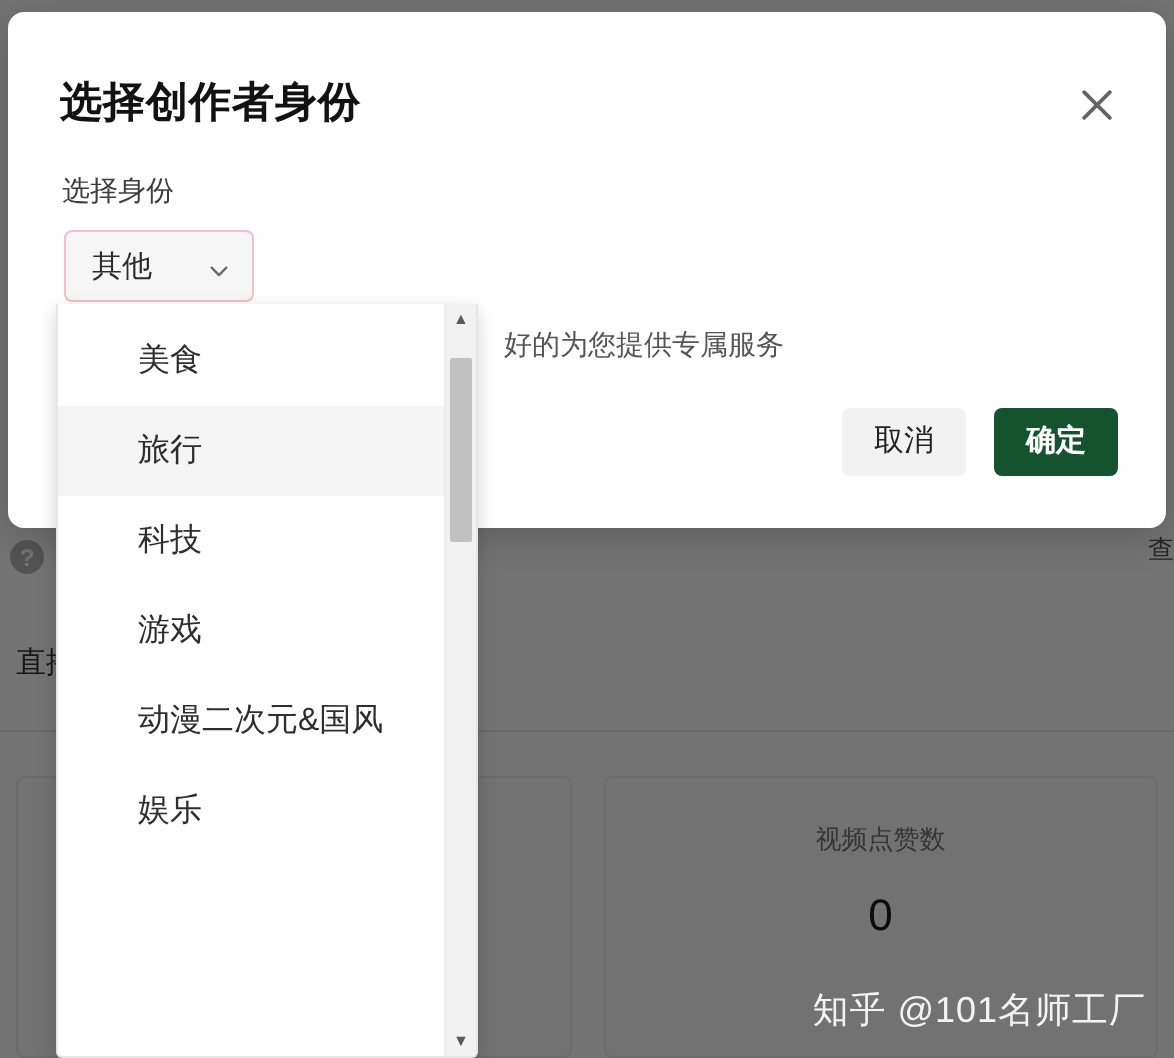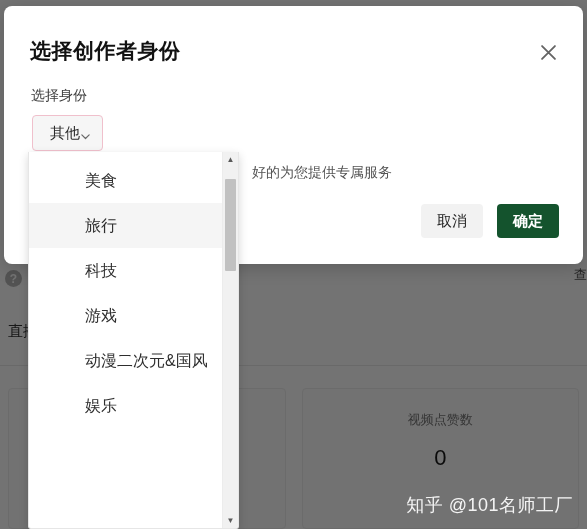--- a/index.html
+++ b/index.html
@@ -40,23 +40,23 @@
     position:absolute;left:26px;top:31px;font-size:21px;font-weight:bold;color:#121212;
     letter-spacing:.5px;white-space:nowrap;
   }
   #modal-close{
     position:absolute;right:22px;top:33px;width:26px;height:26px;
     display:flex;align-items:center;justify-content:center;
     font-size:21px;color:#646464;cursor:pointer;line-height:1;
   }
   #field-label{position:absolute;left:27px;top:81px;font-size:14px;color:#3d3d3d;white-space:nowrap;}
   #identity-select{
-    position:absolute;left:28px;top:109px;width:71px;height:36px;box-sizing:border-box;
+    position:absolute;left:28px;top:109px;width:95px;height:36px;box-sizing:border-box;
     background:#f6f6f6;border:1px solid #f0c0cc;border-radius:4px;
-    display:flex;align-items:center;justify-content:flex-end;
+    display:flex;align-items:center;justify-content:space-between;
     padding:0 11px 0 13px;cursor:pointer;
   }
   #identity-select .sel-value{font-size:15px;color:#2b2b2b;white-space:nowrap;}
   #identity-select .chev{width:11px;height:11px;flex:none;color:#6a6a6a;}
 
   #hint-text{
     position:absolute;left:248px;top:158px;font-size:14px;color:#555;white-space:nowrap;
   }
   #modal-actions{position:absolute;right:24px;top:198px;display:flex;gap:14px;}
   .btn{
@@ -68,21 +68,21 @@
 
   
   #dropdown{
     position:absolute;left:28px;top:152px;width:211px;height:377px;
     background:#ffffff;border:1px solid #e6e6e6;border-top:none;border-radius:0 0 3px 3px;
     box-shadow:0 3px 10px rgba(0,0,0,.16);box-sizing:border-box;z-index:30;
     display:flex;overflow:hidden;
   }
   #dropdown-list{flex:1;overflow:hidden;padding-top:6px;}
   .dd-option{
-    height:45px;line-height:45px;padding-left:56px;font-size:16px;color:#2e2e2e;
+    height:45px;line-height:45px;padding-left:40px;font-size:16px;color:#2e2e2e;
     white-space:nowrap;cursor:pointer;
   }
   .dd-option.hovered{background:#f5f5f5;}
   #dropdown-scrollbar{
     width:15px;flex:none;background:#f1f1f1;border-left:1px solid #ececec;
     display:flex;flex-direction:column;position:relative;
   }
   .sb-arrow{
     height:15px;flex:none;display:flex;align-items:center;justify-content:center;
     color:#5a5a5a;font-size:8px;cursor:pointer;

